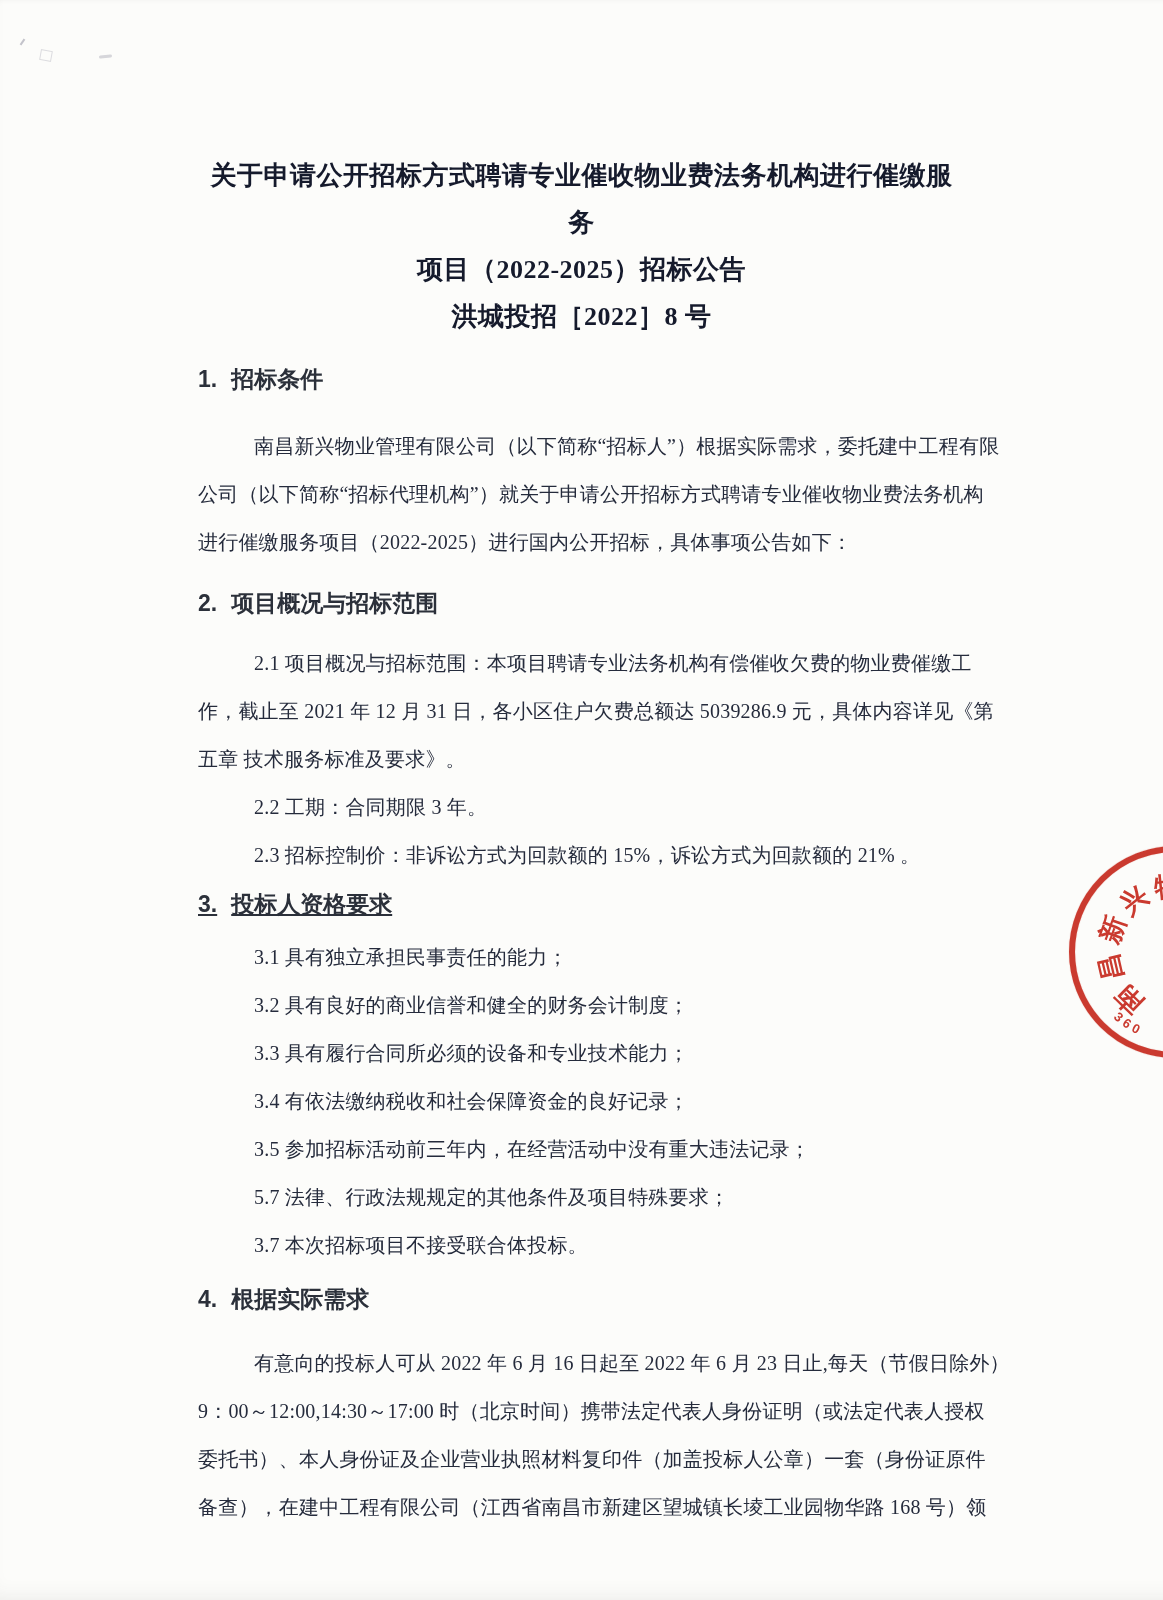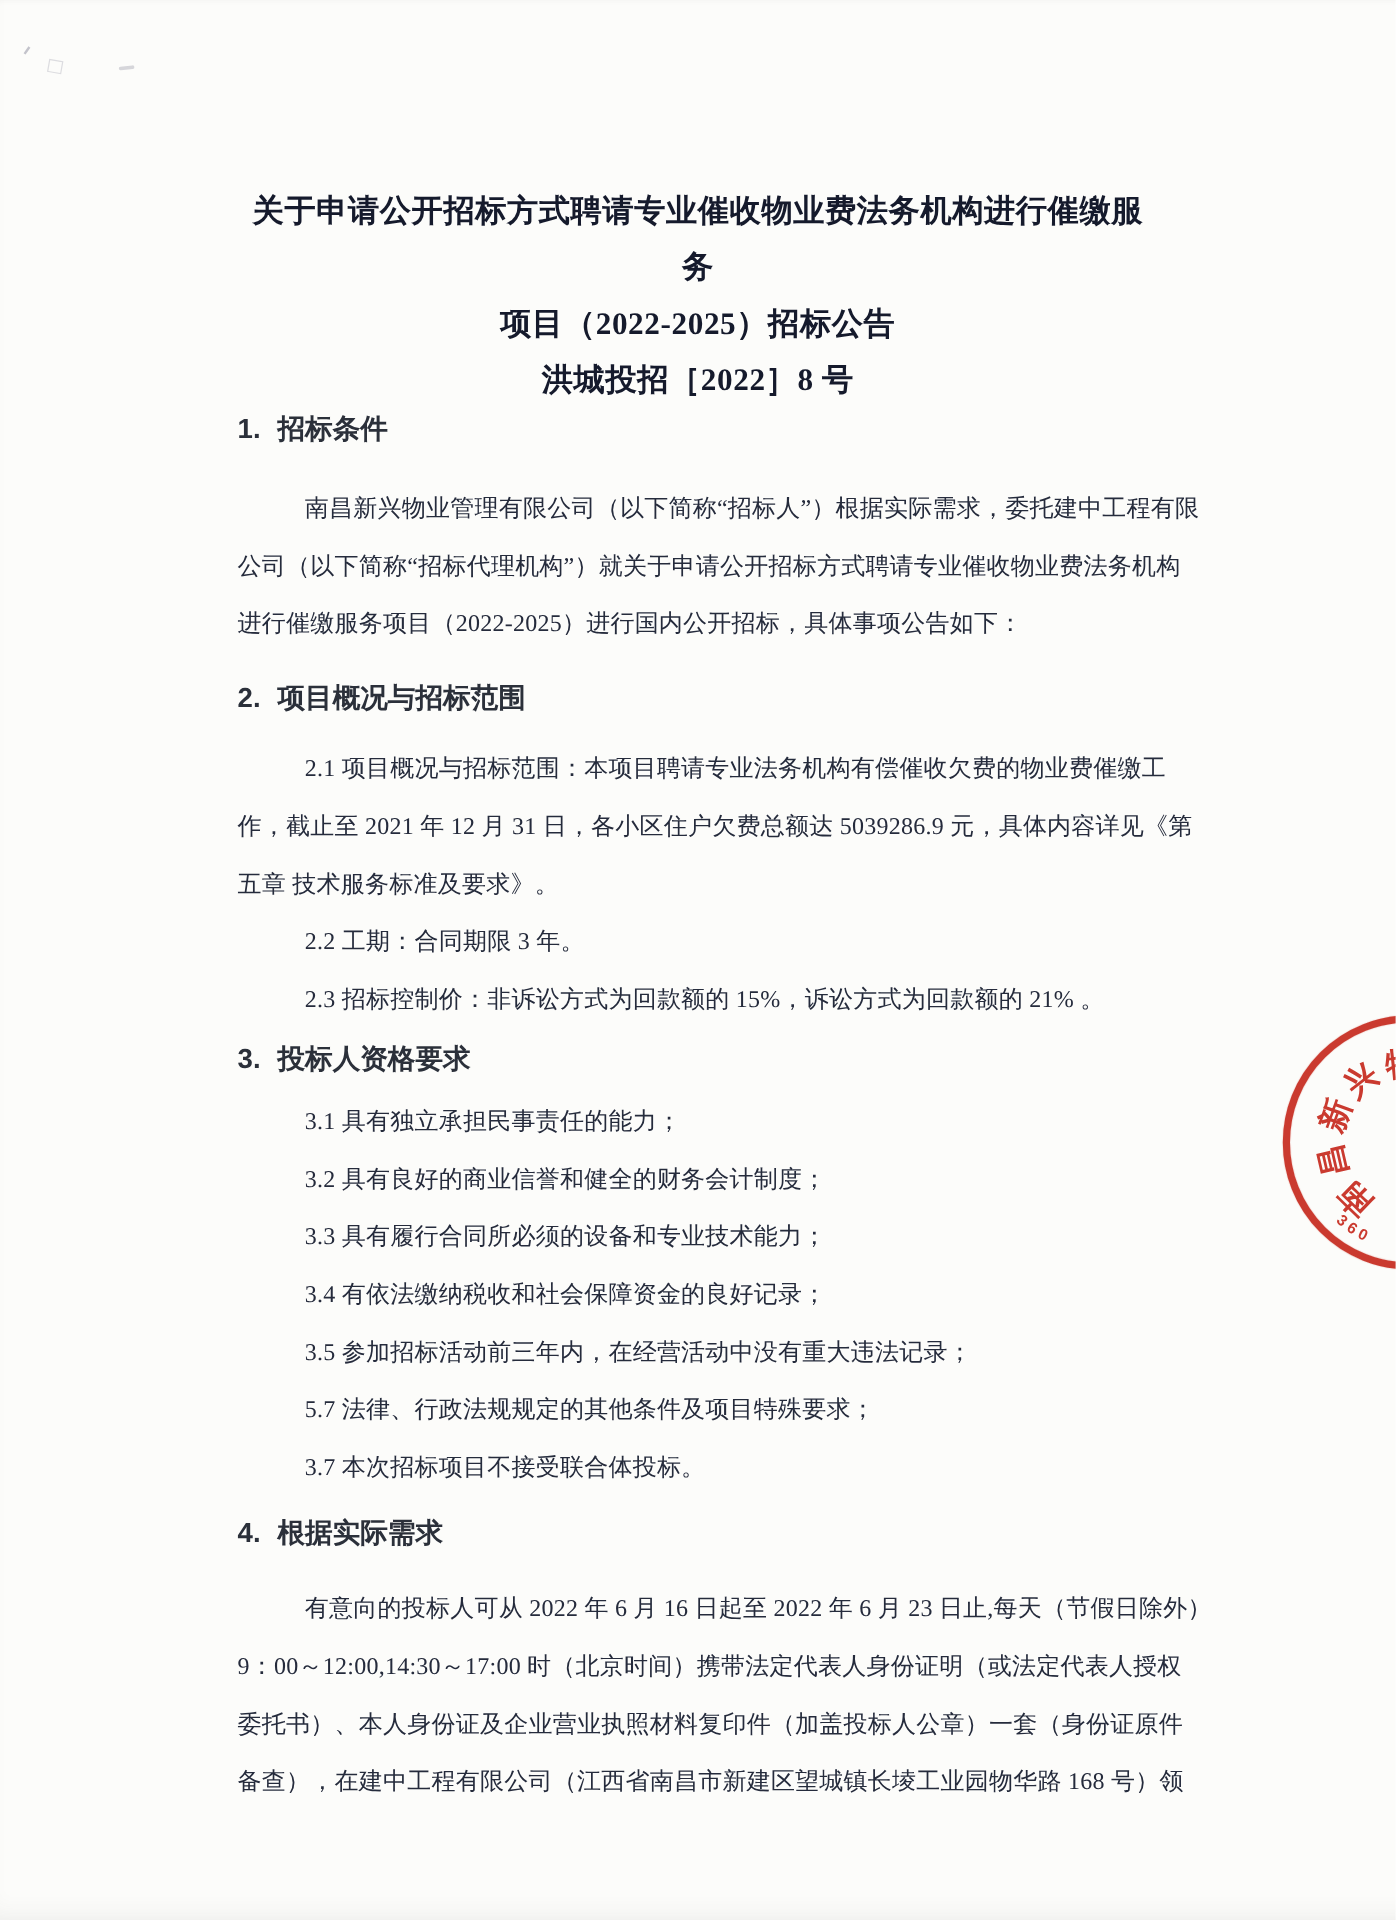--- a/index.html
+++ b/index.html
@@ -42,25 +42,25 @@
   }
   .sec-num { margin-right: 14px; }
   .bl {
     font-size: 20px;
     line-height: 48px;
     margin: 0;
     white-space: nowrap;
     letter-spacing: 0.2px;
   }
   .ind { text-indent: 56px; }
-  .mt-h1 { }
+  .mt-h1 { margin-top: 22px; }
   .mt-s1 { margin-top: 26px; }
   .mt-h2 { margin-top: 20px; }
   .mt-s2 { margin-top: 19px; }
-  .mt-h3 { margin-top: 8px; }
+  .mt-h3 { margin-top: 8px; text-decoration: underline; }
   .mt-s3 { margin-top: 12px; }
   .mt-h4 { margin-top: 13px; }
   .mt-s4 { margin-top: 23px; }
 
   
   .stamp {
     position: absolute;
     left: 1069px; top: 846px;
     width: 212px; height: 212px;
     opacity: 0.92;

